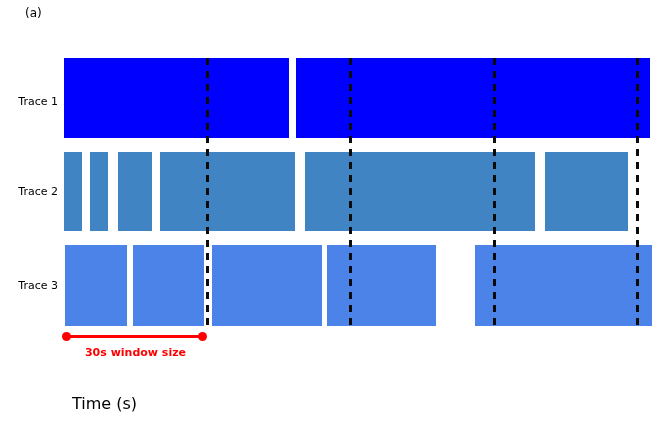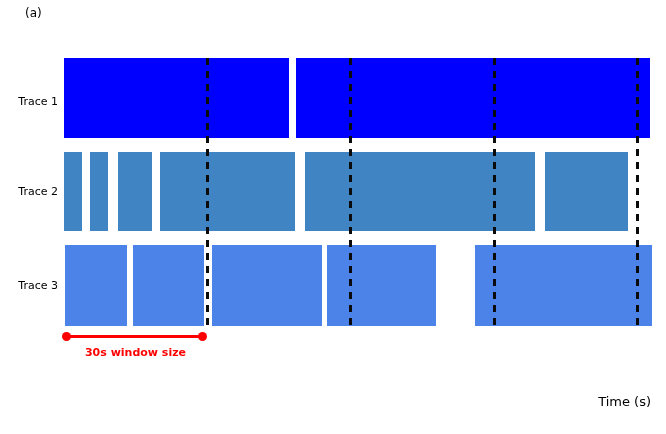--- a/index.html
+++ b/index.html
@@ -28,22 +28,22 @@
   .ann-dot{
     position:absolute;top:-3px;width:9px;height:9px;border-radius:50%;background:#fe0000;
   }
   .ann-dot.left{left:-3px;}
   .ann-dot.right{right:-3px;}
   .ann-label{
     position:absolute;left:64px;top:346px;width:143px;text-align:center;
     color:#fe0000;font-size:11px;font-weight:bold;
   }
   .x-label{
-    position:absolute;left:59px;top:394px;width:592px;text-align:right;
-    font-size:13px;color:#000;
+    position:absolute;left:72px;top:394px;width:592px;text-align:left;
+    font-size:16px;color:#000;
   }
 </style>
 </head>
 <body>
 
 <div class="fig">
 
   <span class="panel-label">(a)</span>
 
   <span class="row-label r0">Trace 1</span>

